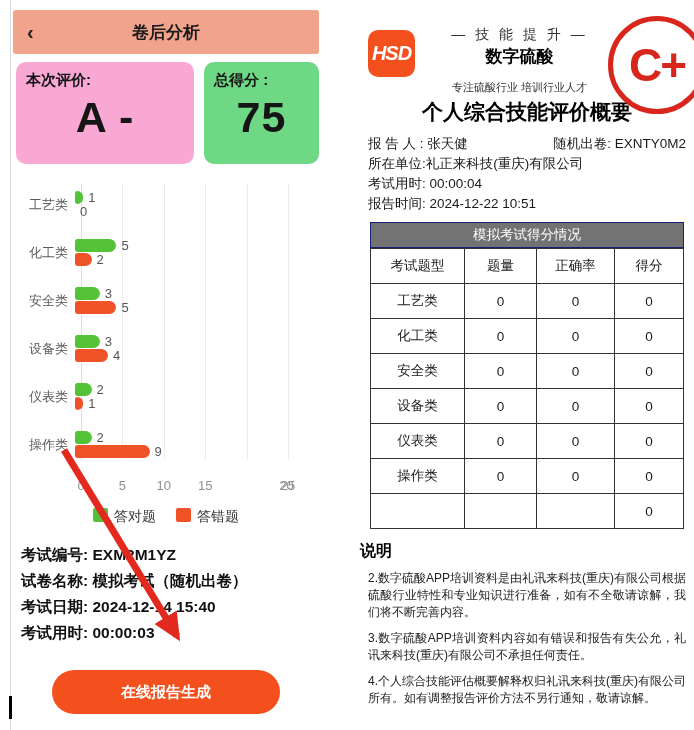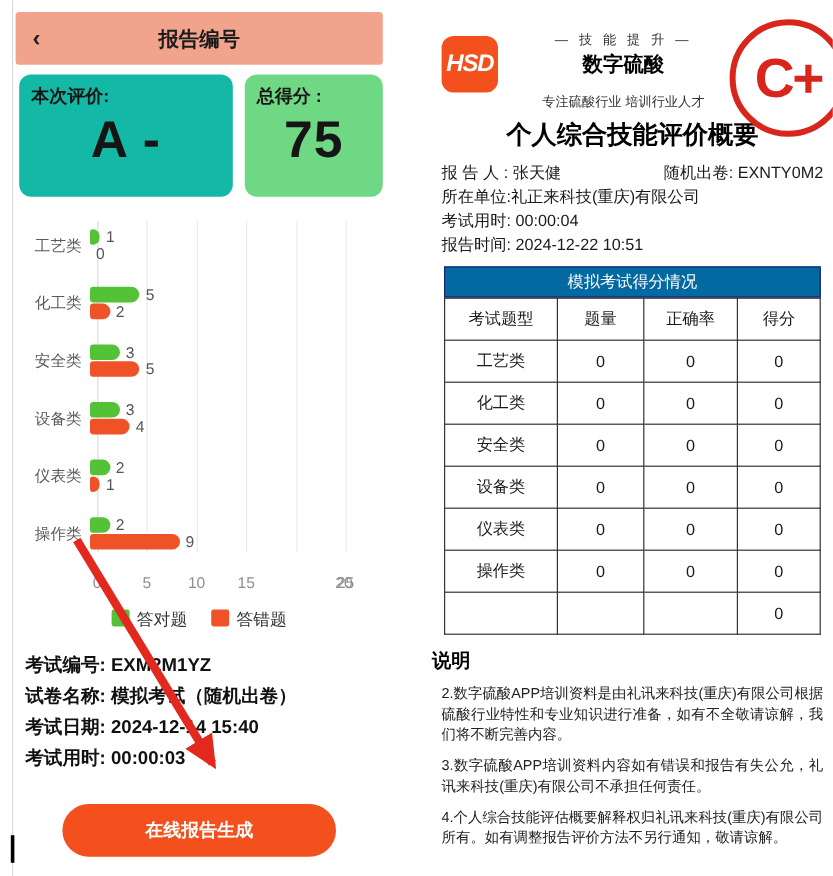--- a/index.html
+++ b/index.html
@@ -11,21 +11,21 @@
   .app-panel { position:absolute; left:10px; top:0; width:311px; height:730px;
     background:#fff; border-left:1px solid #d9d9d9; }
   .app-header { position:relative; margin:10px 0 0 2px; width:306px; height:44px;
     background:#f2a38c; border-radius:3px; display:flex; align-items:center; }
   .back-btn { position:absolute; left:14px; font-size:20px; font-weight:bold; color:#222;
     cursor:pointer; line-height:1; }
   .app-title { width:100%; text-align:center; font-size:17px; font-weight:bold; color:#1b1b1b; }
 
   .cards { display:flex; gap:10px; margin:8px 2px 0 5px; }
   .card { border-radius:10px; padding:9px 10px 6px; height:102px; }
-  .card-red { flex:0 0 178px; background:#14b8a6; }
+  .card-red { flex:0 0 178px; background:#f9a8d4; }
   .card-green { flex:1; background:#6fd884; }
   .card-label { font-size:15px; font-weight:bold; color:#151515; }
   .card-value { text-align:center; font-size:43px; font-weight:bold; color:#151515; margin-top:3px; letter-spacing:1px; }
 
   .chart { position:relative; margin-top:26px; }
   .grid-layer { position:absolute; left:70px; top:-6px; height:276px; width:220px; }
   .grid-line { position:absolute; top:0; bottom:0; width:1px; background:#ececec; }
   .grid-line.axis { background:#dcdcdc; }
   .chart-rows { position:relative; }
   .chart-row { display:flex; align-items:center; margin-bottom:19px; }
@@ -51,53 +51,53 @@
     pointer-events:none; z-index:5; }
   .cursor-bar { position:absolute; left:9px; top:696px; width:3px; height:23px; background:#000; }
 
   
   .report-panel { position:absolute; left:360px; top:0; width:334px; height:730px; background:#fff; }
   .brand-row { position:relative; margin-top:26px; height:58px; }
   .logo-box { position:absolute; left:8px; top:4px; width:47px; height:47px; background:#f4501d;
     border-radius:10px; display:flex; align-items:center; justify-content:center; }
   .logo-text { color:#fff; font-size:20px; font-weight:bold; font-style:italic; letter-spacing:-1px; }
   .brand-text { margin-left:72px; width:175px; text-align:center; }
-  .brand-top { font-size:11px; color:#333; letter-spacing:3px; }
+  .brand-top { font-size:14px; color:#333; letter-spacing:3px; }
   .brand-name { font-size:17px; font-weight:bold; color:#000; margin-top:1px; }
   .brand-bottom { font-size:11px; color:#333; margin-top:12px; }
   .stamp { position:absolute; left:248px; top:16px; width:98px; height:98px;
     border:5px solid #d8261c; border-radius:50%; display:flex; align-items:center;
     justify-content:center; z-index:3; background:transparent; }
   .stamp-text { color:#d8261c; font-size:46px; font-weight:bold; letter-spacing:-2px; }
   .report-title { margin-top:14px; text-align:center; font-size:21px; font-weight:bold; color:#000; }
 
   .meta { margin:8px 8px 0; font-size:13.5px; color:#1a1a1a; line-height:20px; }
   .meta-row1 { display:flex; justify-content:space-between; }
 
   .score-table-wrap { margin:8px 10px 0; }
-  .table-caption { background:#0369a1; color:#fff; font-size:13.5px; height:26px;
+  .table-caption { background:#737373; color:#fff; font-size:13.5px; height:26px;
     display:flex; align-items:center; justify-content:center; border:1px solid #1b1f76; }
   table.score-table { width:100%; border-collapse:collapse; }
   .score-table td, .score-table th { border:1px solid #333; height:35px; text-align:center;
     font-size:13.5px; font-weight:normal; color:#1a1a1a; }
   .score-table th { font-weight:normal; }
   .score-table .c0 { width:30%; } .score-table .c1 { width:23%; }
   .score-table .c2 { width:25%; } .score-table .c3 { width:22%; }
 
   .notes-title { margin-top:12px; font-size:16px; font-weight:bold; color:#000; }
   .notes { margin:8px 8px 0; }
   .notes p { font-size:12px; line-height:17px; color:#222; margin-bottom:9px; text-align:justify; }
 </style>
 </head>
 <body>
 
 <div class="app-panel">
   <div class="app-header">
     <span class="back-btn">‹</span>
-    <div class="app-title">报告编号</div>
+    <div class="app-title">卷后分析</div>
   </div>
 
   <div class="cards">
     <div class="card card-red">
       <div class="card-label">本次评价:</div>
       <div class="card-value">A -</div>
     </div>
     <div class="card card-green">
       <div class="card-label">总得分 :</div>
       <div class="card-value">75</div>

